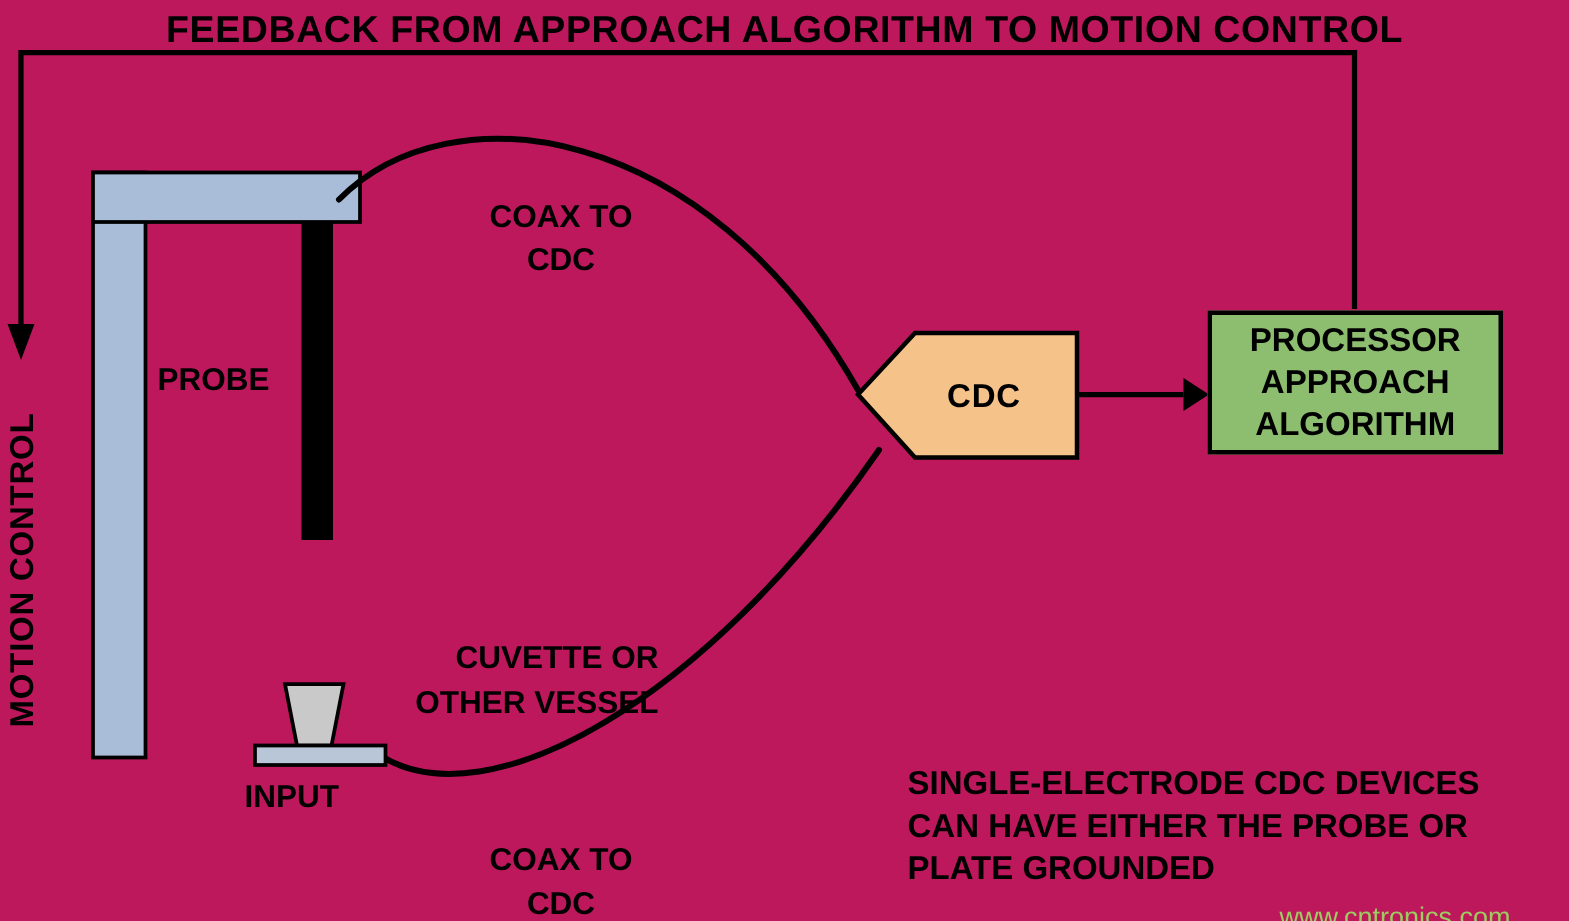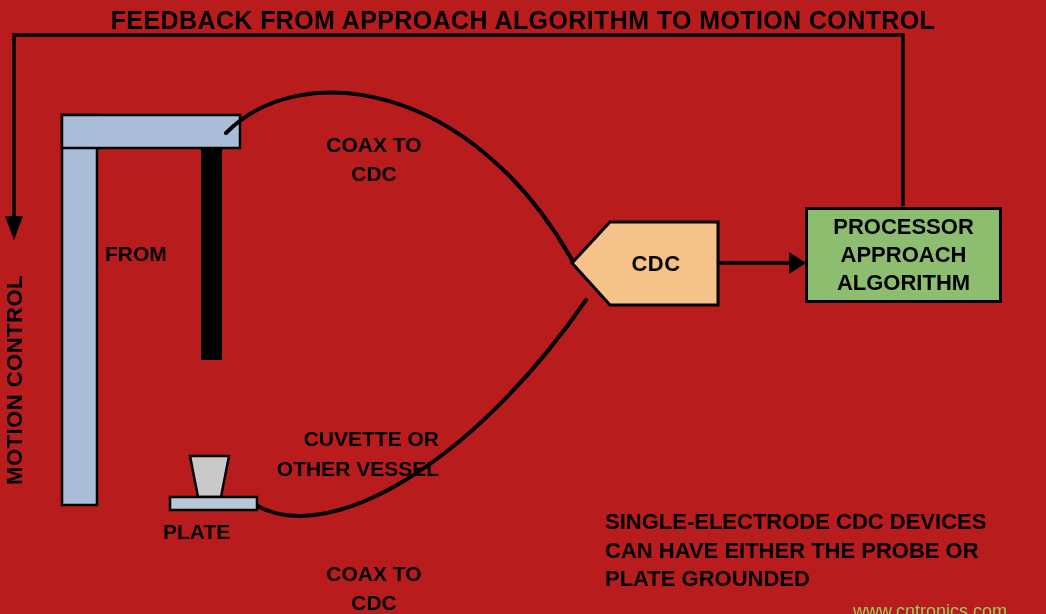--- a/index.html
+++ b/index.html
@@ -1,17 +1,17 @@
 <!DOCTYPE html>
 <html><head>
 <meta charset="utf-8">
 <style>
   html,body{margin:0;padding:0;background:#ffffff;}
   body{font-family:"Liberation Sans", sans-serif;}
-  #stage{position:relative;width:1046px;height:614px;background:#b91c1c;overflow:hidden;}
+  #stage{position:relative;width:1046px;height:614px;background:#be185d;overflow:hidden;}
   .txt{position:absolute;color:#000;font-weight:bold;white-space:pre-line;}
   #title{top:6px;left:0;width:1046px;text-align:center;font-size:25px;letter-spacing:0.4px;}
   #motion-label{left:2px;top:505px;width:250px;text-align:center;font-size:22px;
       transform-origin:0 0;transform:rotate(-90deg);letter-spacing:0.5px;}
   #probe-label{left:105px;top:242px;font-size:21px;}
   #coax-top{left:299px;top:130px;width:150px;text-align:center;font-size:21px;line-height:29px;}
   #coax-bottom{left:299px;top:559px;width:150px;text-align:center;font-size:21px;line-height:29px;}
   #cdc-label{left:600px;top:251px;width:112px;text-align:center;font-size:22px;letter-spacing:0.5px;}
   #cuvette-label{left:239px;top:424px;width:200px;text-align:right;font-size:21px;line-height:30px;}
   #plate-label{left:163px;top:520px;font-size:21px;}
@@ -50,37 +50,37 @@
     <polygon points="572,263 610,222 718,222 718,305 610,305" fill="#f5c289" stroke="#000" stroke-width="3"></polygon>
 
     <line x1="718" y1="263" x2="789" y2="263" stroke="#000" stroke-width="3.5"></line>
     <polygon points="789,252 789,274 806,263" fill="#000"></polygon>
   </svg>
 
   <div class="txt" id="title">FEEDBACK FROM APPROACH ALGORITHM TO MOTION CONTROL</div>
 
   <div class="txt" id="motion-label">MOTION CONTROL</div>
 
-  <div class="txt" id="probe-label">FROM</div>
+  <div class="txt" id="probe-label">PROBE</div>
 
   <div class="txt" id="coax-top">COAX TO
 CDC</div>
 
   <div class="txt" id="cdc-label">CDC</div>
 
   <div id="processor-box">
     <div class="txt-inner">PROCESSOR
 APPROACH
 ALGORITHM</div>
   </div>
 
   <div class="txt" id="cuvette-label">CUVETTE OR
 OTHER VESSEL</div>
 
-  <div class="txt" id="plate-label">PLATE</div>
+  <div class="txt" id="plate-label">INPUT</div>
 
   <div class="txt" id="coax-bottom">COAX TO
 CDC</div>
 
 
   <div class="txt" id="note-single">SINGLE-ELECTRODE CDC DEVICES
 CAN HAVE EITHER THE PROBE OR
 PLATE GROUNDED</div>
 
   <div class="txt" id="watermark">www.cntronics.com</div>

